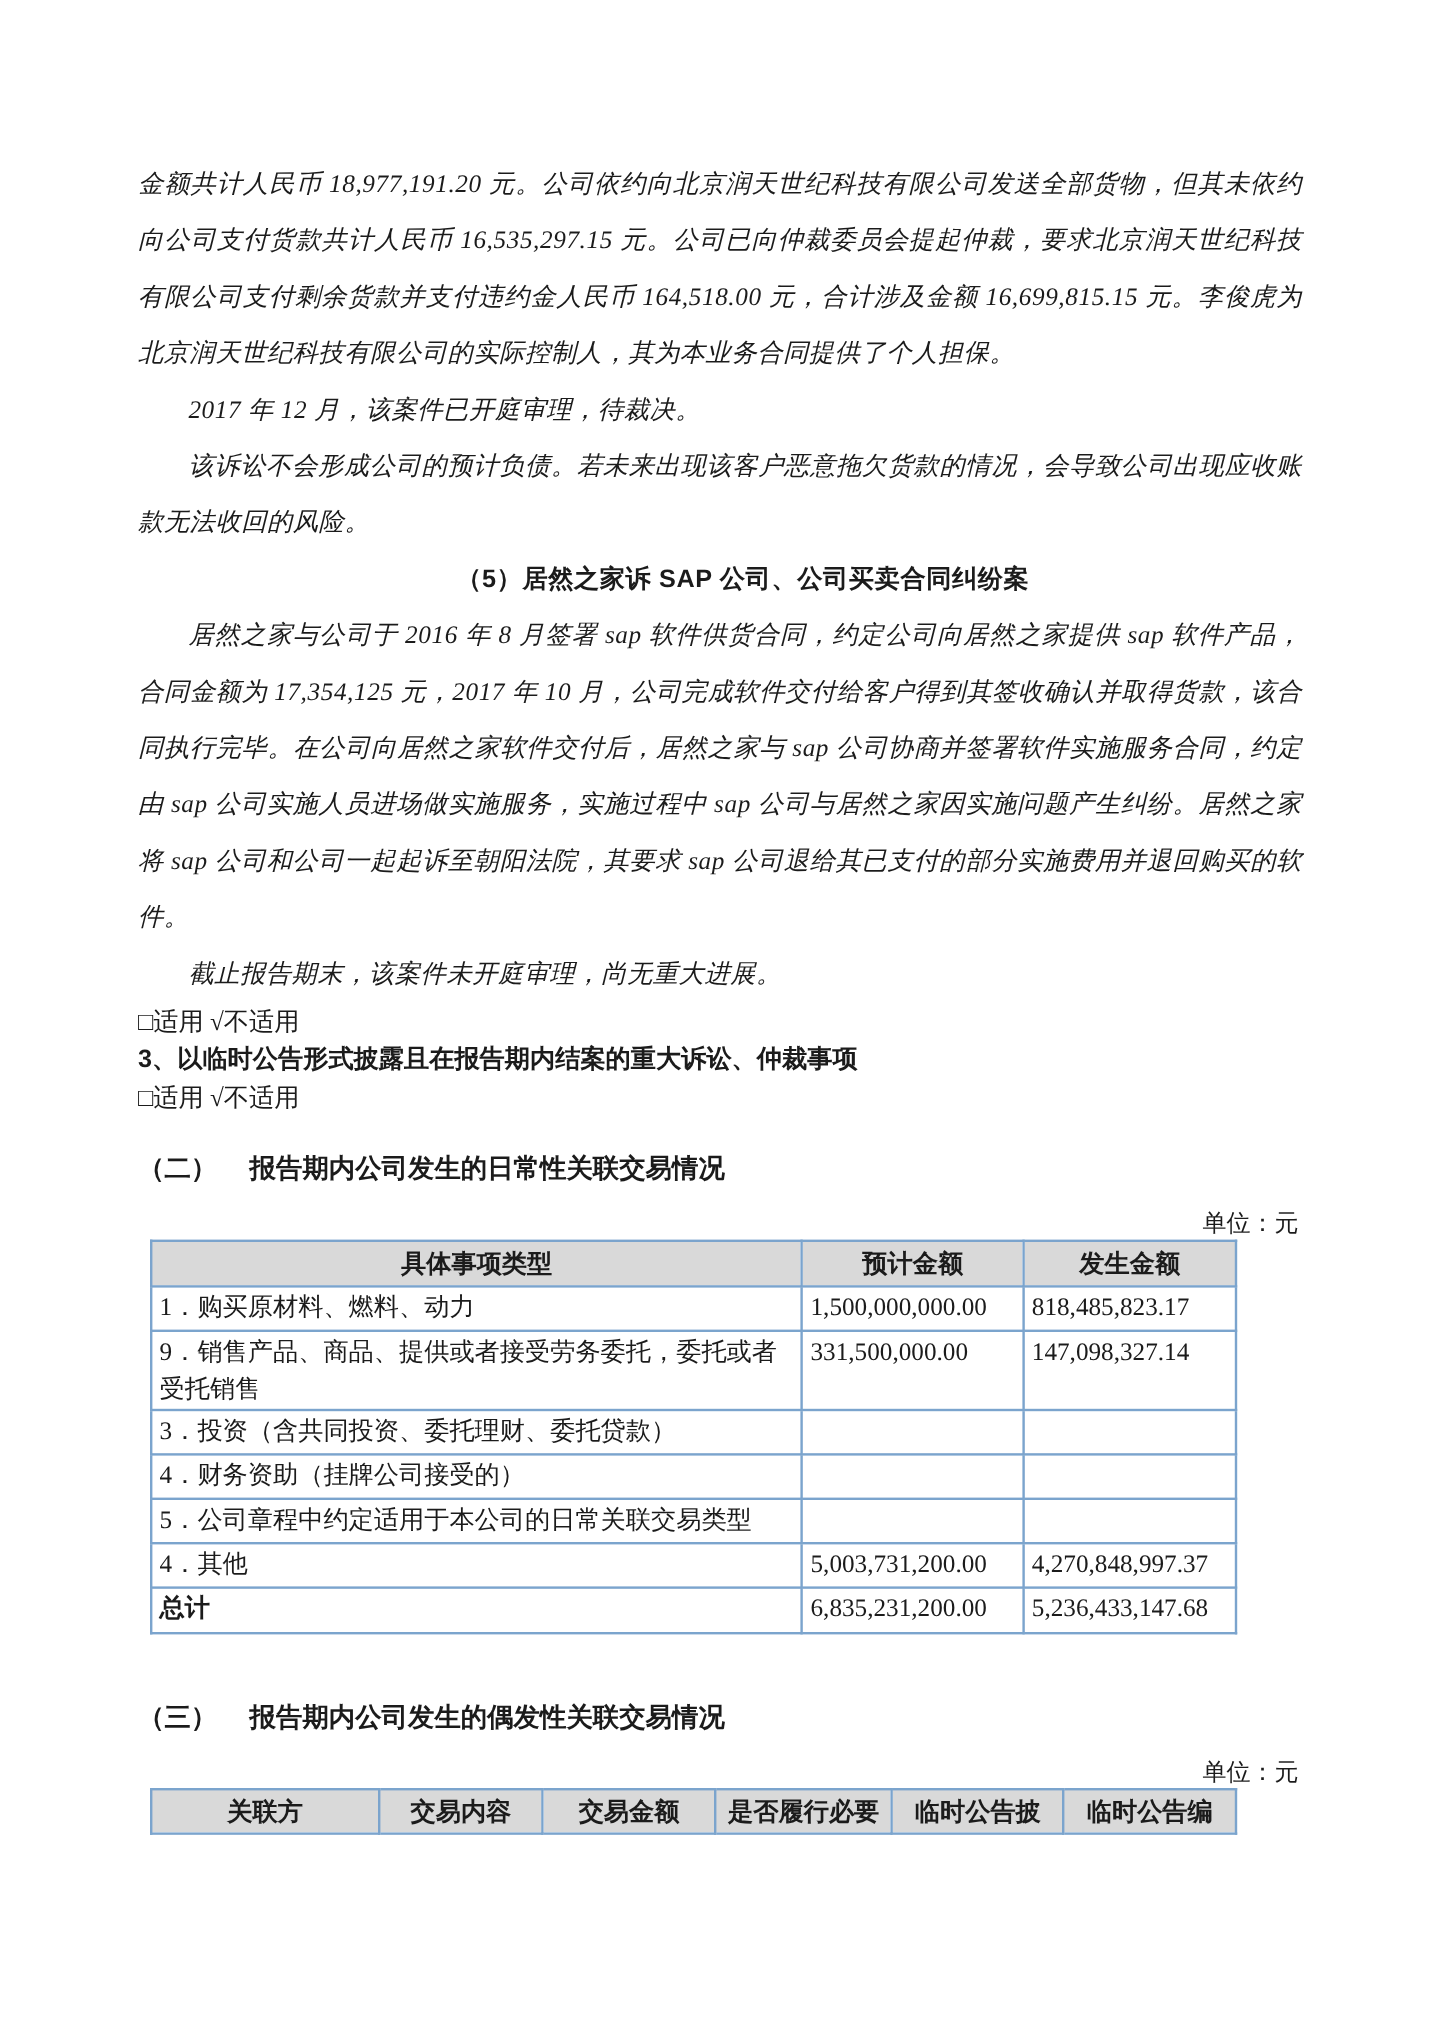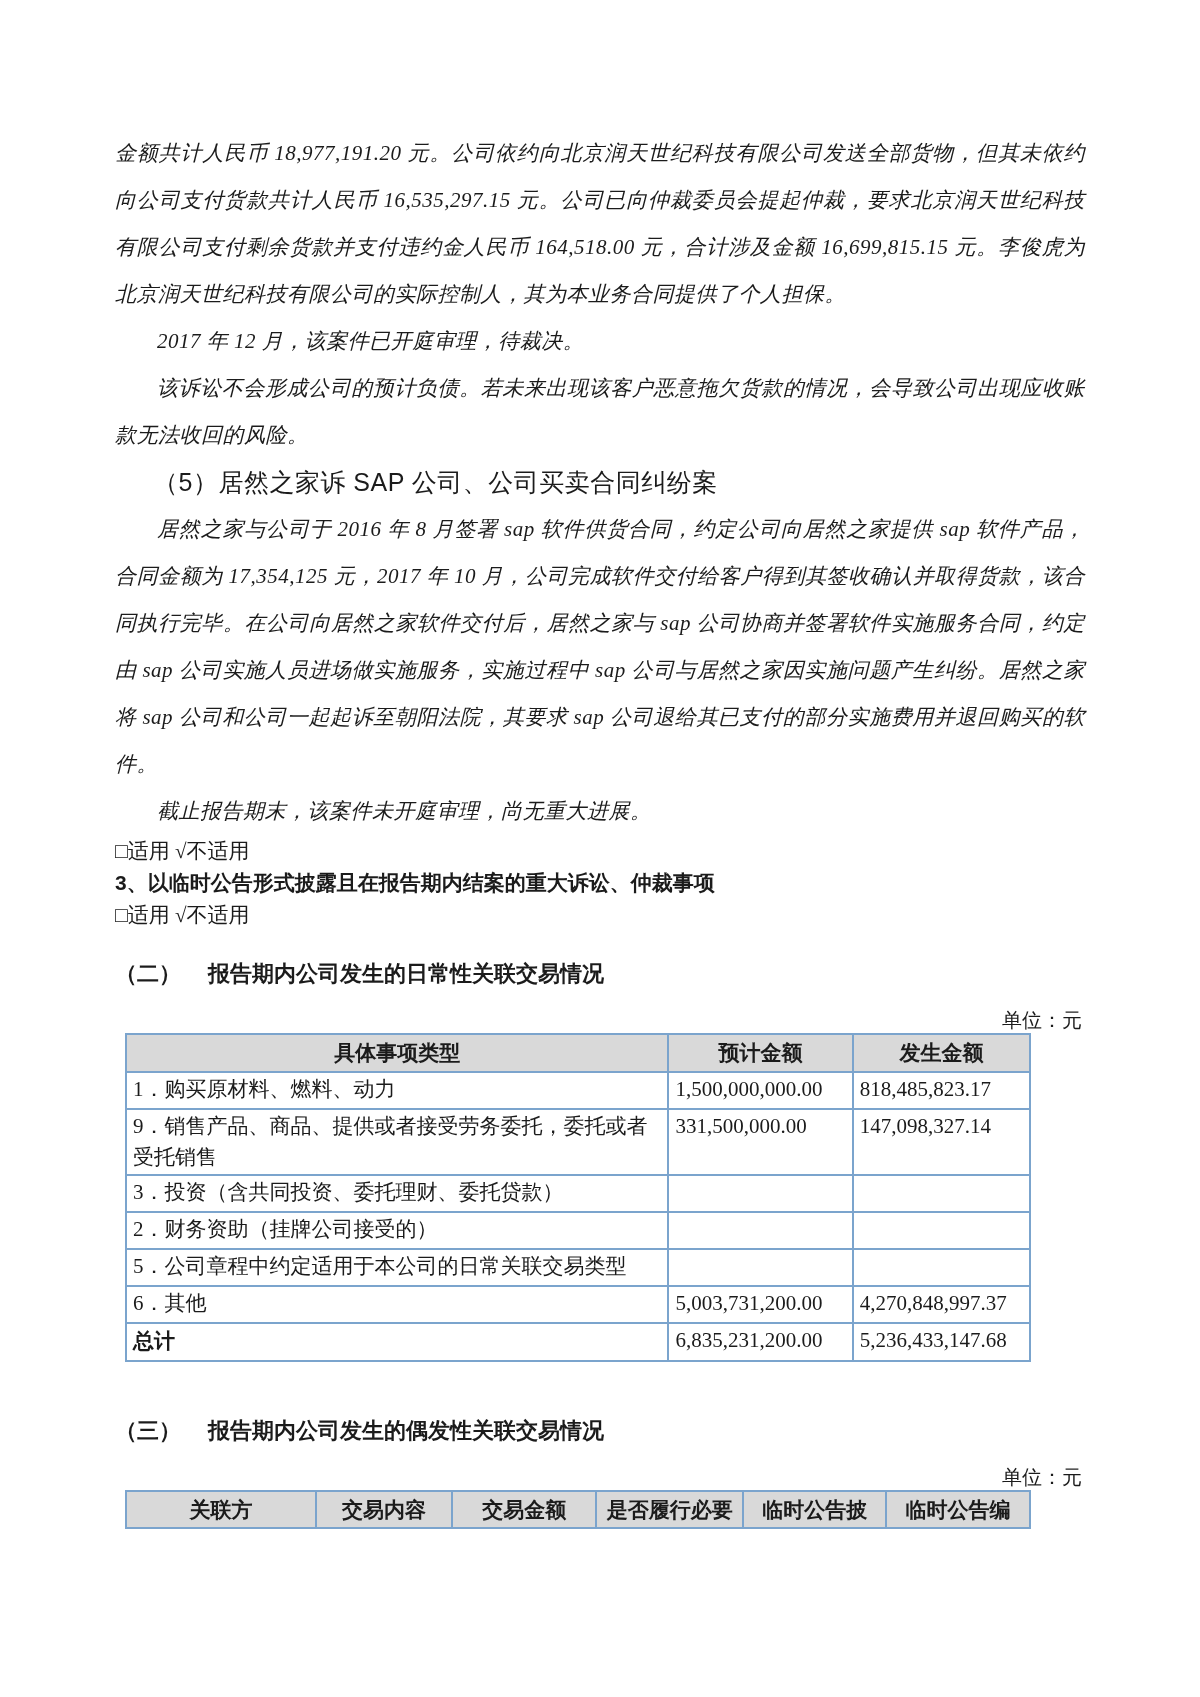--- a/index.html
+++ b/index.html
@@ -20,26 +20,27 @@
     margin: 0;
     font-size: 21px;
     line-height: 47px;
     text-align: justify;
     letter-spacing: 0.5px;
     font-style: italic;
   }
   p.indent { text-indent: 42px; }
   p.case-heading {
     margin: 0;
-    font-size: 25px;
+    font-size: 21px;
     line-height: 47px;
-    font-weight: normal;
+    font-weight: bold;
     font-family: "Liberation Sans", "DejaVu Sans", sans-serif;
     text-indent: 38px;
     letter-spacing: 0.5px;
+    text-align: center;
   }
   .item-heading {
     margin: 8px 0 0 0;
     font-size: 21px;
     line-height: 32px;
     font-weight: bold;
     font-family: "Liberation Sans", "DejaVu Sans", sans-serif;
   }
   .item-heading.second { margin-top: 0; }
   .applicable {
@@ -161,31 +162,31 @@
         <td class="label-cell">9．销售产品、商品、提供或者接受劳务委托，委托或者受托销售</td>
         <td class="amount-cell">331,500,000.00</td>
         <td class="amount-cell">147,098,327.14</td>
       </tr>
       <tr>
         <td class="label-cell">3．投资（含共同投资、委托理财、委托贷款）</td>
         <td class="amount-cell"></td>
         <td class="amount-cell"></td>
       </tr>
       <tr>
-        <td class="label-cell">2．财务资助（挂牌公司接受的）</td>
+        <td class="label-cell">4．财务资助（挂牌公司接受的）</td>
         <td class="amount-cell"></td>
         <td class="amount-cell"></td>
       </tr>
       <tr>
         <td class="label-cell">5．公司章程中约定适用于本公司的日常关联交易类型</td>
         <td class="amount-cell"></td>
         <td class="amount-cell"></td>
       </tr>
       <tr>
-        <td class="label-cell">6．其他</td>
+        <td class="label-cell">4．其他</td>
         <td class="amount-cell">5,003,731,200.00</td>
         <td class="amount-cell">4,270,848,997.37</td>
       </tr>
       <tr class="total-row">
         <td class="total-label">总计</td>
         <td class="amount-cell">6,835,231,200.00</td>
         <td class="amount-cell">5,236,433,147.68</td>
       </tr>
     </tbody>
   </table>

